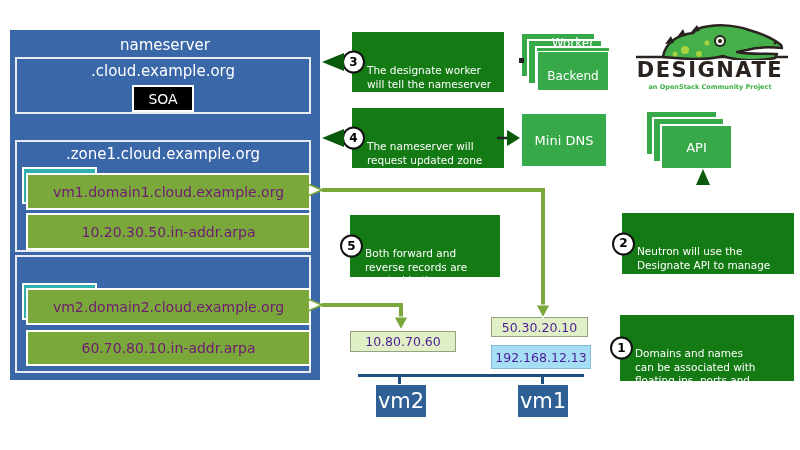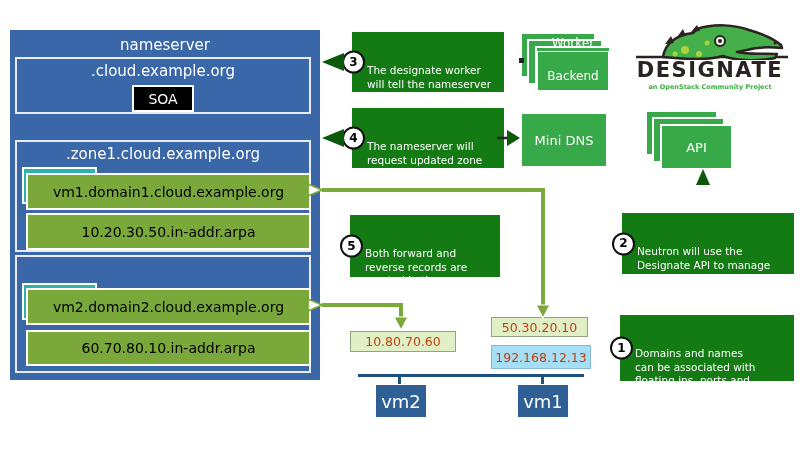--- a/index.html
+++ b/index.html
@@ -5,39 +5,39 @@
   html,body{margin:0;padding:0;background:#ffffff;}
   .canvas{position:relative;width:800px;height:450px;background:#ffffff;
           font-family:"DejaVu Sans","Liberation Sans",sans-serif;overflow:hidden;}
   .abs{position:absolute;box-sizing:border-box;}
   
   .ns{background:#3a67a8;}
   .ns-title{color:#fff;font-size:15px;text-align:center;padding-top:6px;}
   .subbox{position:absolute;box-sizing:border-box;border:2px solid #e8ecf2;color:#fff;}
   .subbox .sub-title{font-size:15px;text-align:center;padding-top:3px;color:#fff;}
   .teal{background:#2fb2ae;border:2px solid #fff;}
-  .olive-row{background:#7aa83a;border:2px solid #fff;color:#000000;font-size:14px;
+  .olive-row{background:#7aa83a;border:2px solid #fff;color:#701a75;font-size:14px;
              display:flex;align-items:center;justify-content:center;}
   .soa{background:#000000;border:2px solid #fff;color:#fff;font-size:14px;
        display:flex;align-items:center;justify-content:center;}
   
   .step{background:#147a14;color:#fff;font-size:10.5px;line-height:1.32;
         padding:4px 4px 4px 15px;white-space:pre-line;}
   .badge{position:absolute;left:-10px;top:50%;transform:translateY(-50%);
          width:19px;height:19px;border-radius:50%;background:#fff;border:2px solid #111;
          color:#000;font-size:12px;font-weight:bold;display:flex;align-items:center;
          justify-content:center;}
   
   .card{position:absolute;box-sizing:border-box;background:#38a948;border:2px solid #fff;
         color:#fff;display:flex;align-items:center;justify-content:center;}
   .chip{border:1.5px solid #fff;padding:16px 9px;font-size:12px;line-height:17px;}
   
-  .vmbox{background:#2e6096;color:#fff;font-size:18px;display:flex;align-items:center;
+  .vmbox{background:#2e6096;color:#fff;font-size:21px;display:flex;align-items:center;
          justify-content:center;}
-  .ip{font-size:12.5px;color:#c2410c;display:flex;align-items:center;justify-content:center;
+  .ip{font-size:12.5px;color:#4c1d95;display:flex;align-items:center;justify-content:center;
       background:#e1efc6;border:1px solid #93a37f;}
   .ip-blue{background:#a6def5;border:1px solid #85bad6;}
   .bus{background:#1d5080;}
   
   .logo-name{font-size:21px;font-weight:bold;color:#2b2320;letter-spacing:1.5px;
              line-height:1;text-align:center;}
   .logo-tag{font-size:6.5px;font-weight:bold;color:#3cb043;text-align:center;margin-top:2px;}
   svg{display:block;}
 </style>
 </head>

